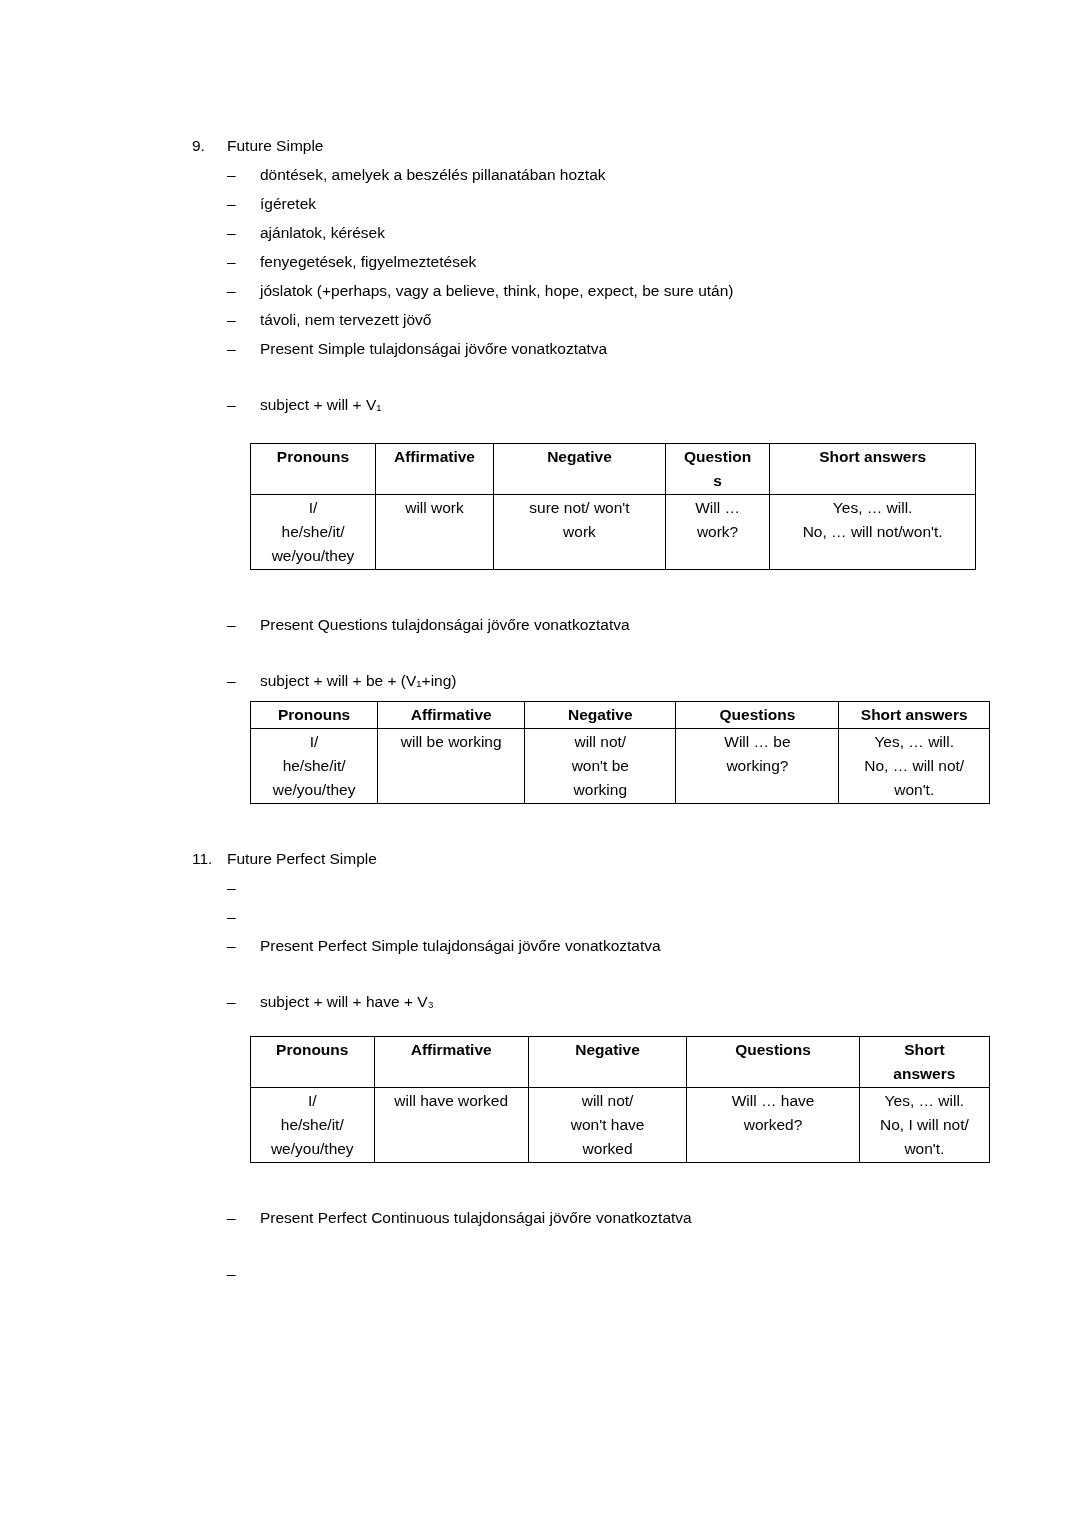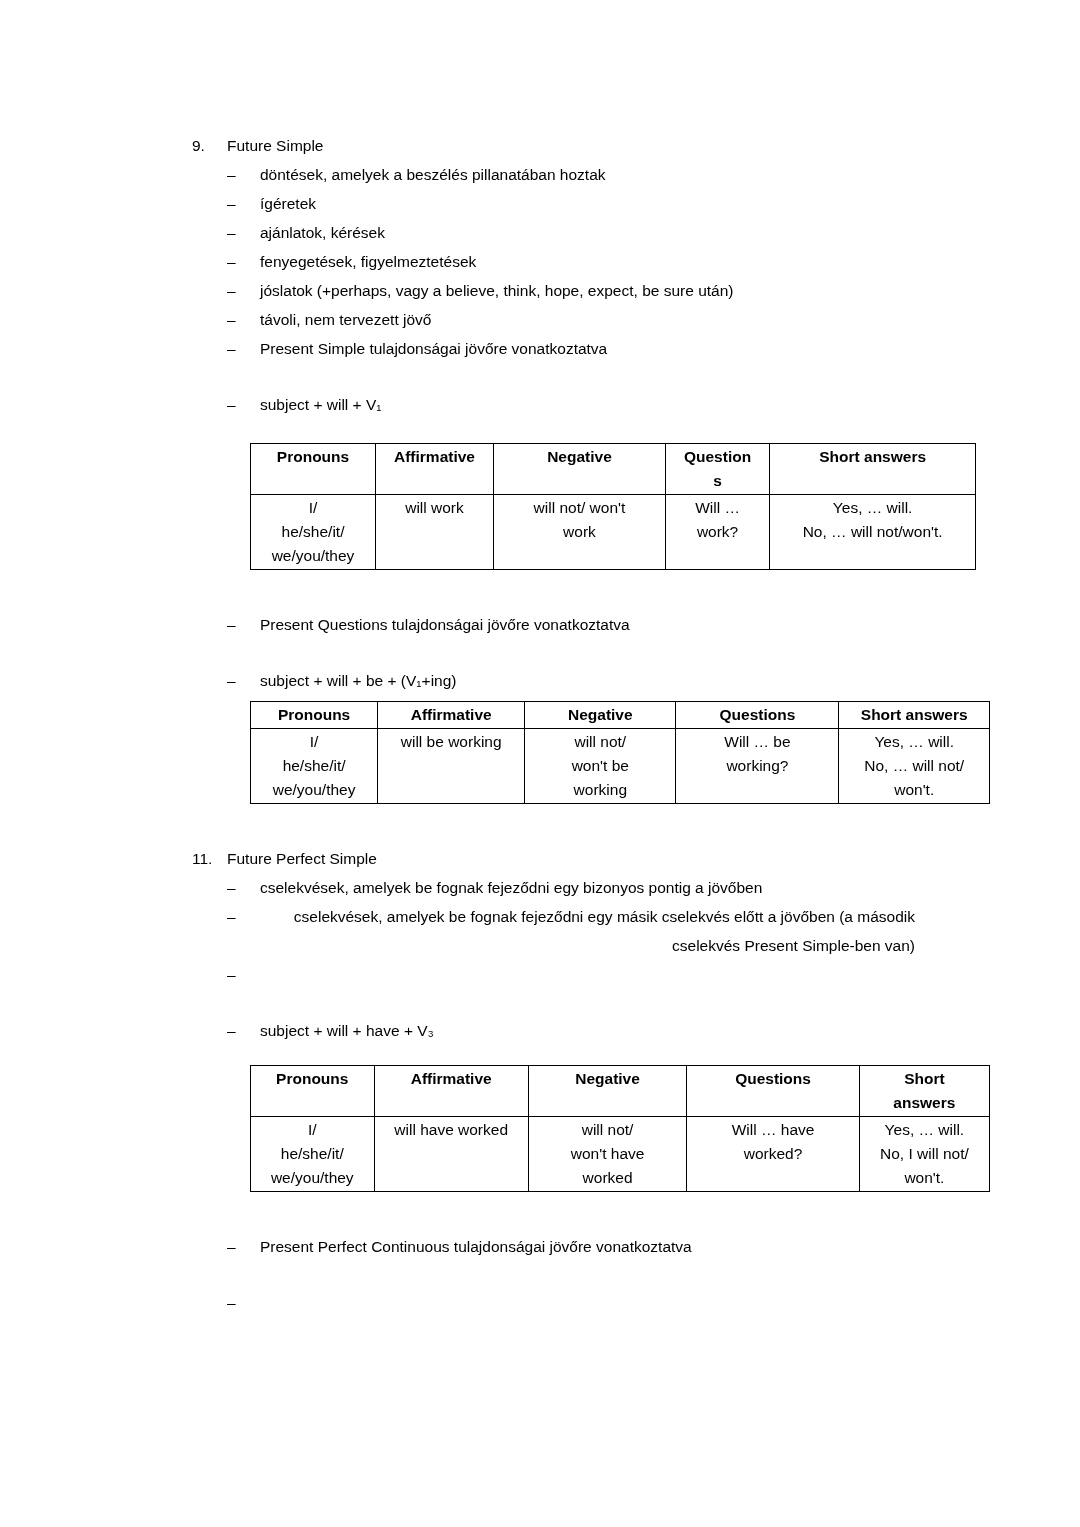--- a/index.html
+++ b/index.html
@@ -108,21 +108,21 @@
 s</th>
           <th>Short answers</th>
         </tr>
       </thead>
       <tbody>
         <tr>
           <td>I/
 he/she/it/
 we/you/they</td>
           <td>will work</td>
-          <td>will not/ won't
+          <td>sure not/ won't
 work</td>
           <td>Will …
 work?</td>
           <td>Yes, … will.
 No, … will not/won't.</td>
         </tr>
       </tbody>
     </table>
   </section>
 
@@ -170,28 +170,27 @@
     </table>
   </section>
 
   <section class="section-next">
     <div class="heading">
       <span class="num">11.</span>
       <span>Future Perfect Simple</span>
     </div>
     <div class="bullet">
       <span class="dash">–</span>
-      <span class="bullet-text">cselekvések, amelyek be fognak fejeződni egy bizonyos pontig a jövőben</span>
-    </div>
-    <div class="bullet">
-      <span class="dash">–</span>
-      <span class="bullet-text">cselekvések, amelyek be fognak fejeződni egy másik cselekvés előtt a jövőben (a második cselekvés Present Simple-ben van)</span>
-    </div>
-    <div class="bullet">
-      <span class="dash">–</span>
+    </div>
+    <div class="bullet">
+      <span class="dash">–</span>
+    </div>
+    <div class="bullet">
+      <span class="dash">–</span>
+      <span class="bullet-text">Present Perfect Simple tulajdonságai jövőre vonatkoztatva</span>
     </div>
     <div class="bullet formula">
       <span class="dash">–</span>
       <span class="bullet-text">subject + will + have + V₃</span>
     </div>
 
     <table class="tbl3">
       <colgroup>
         <col style="width:125px">
           <col style="width:168px">

